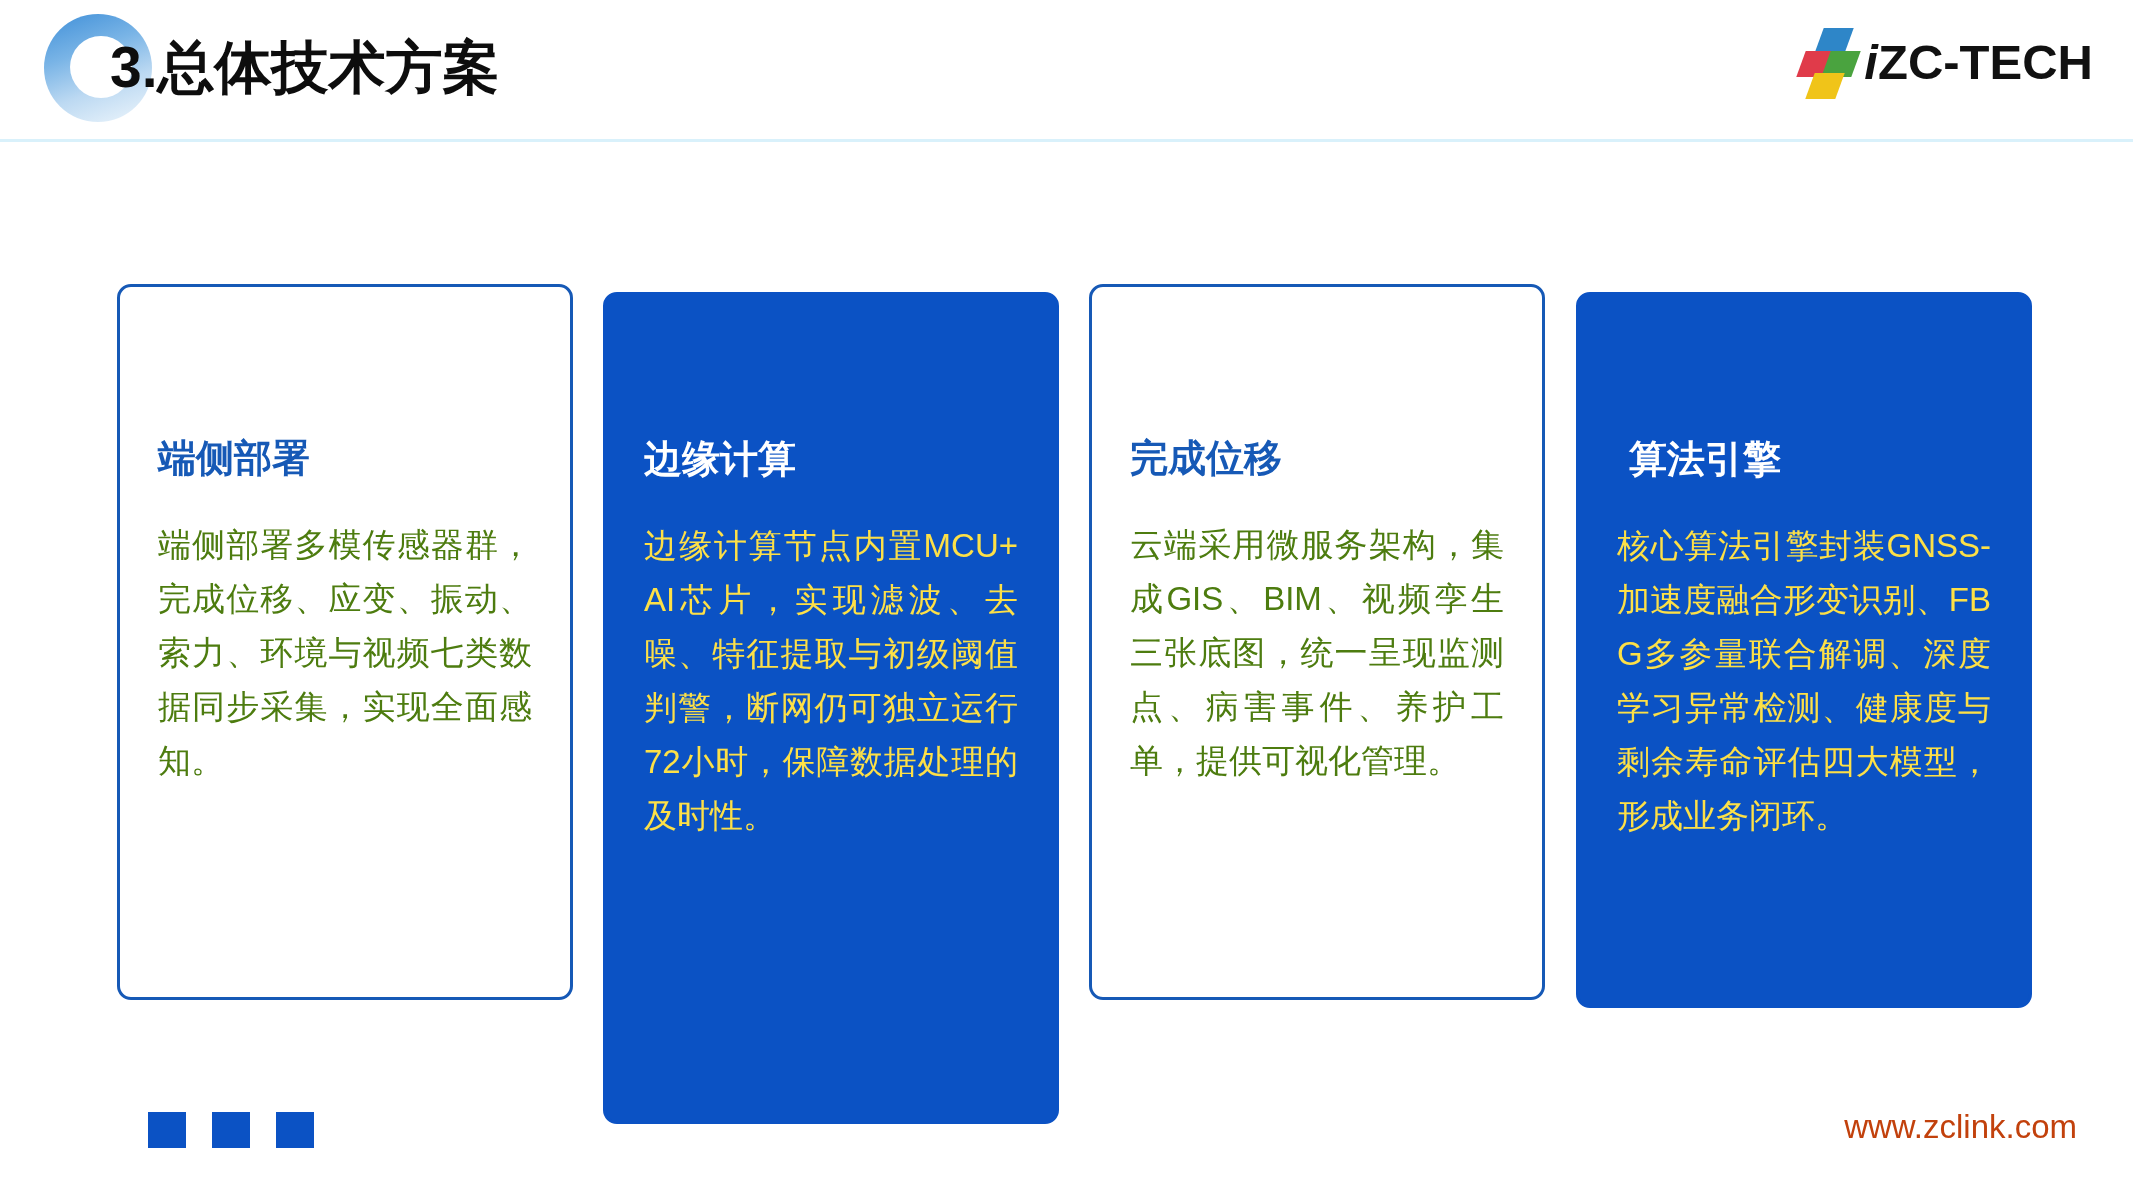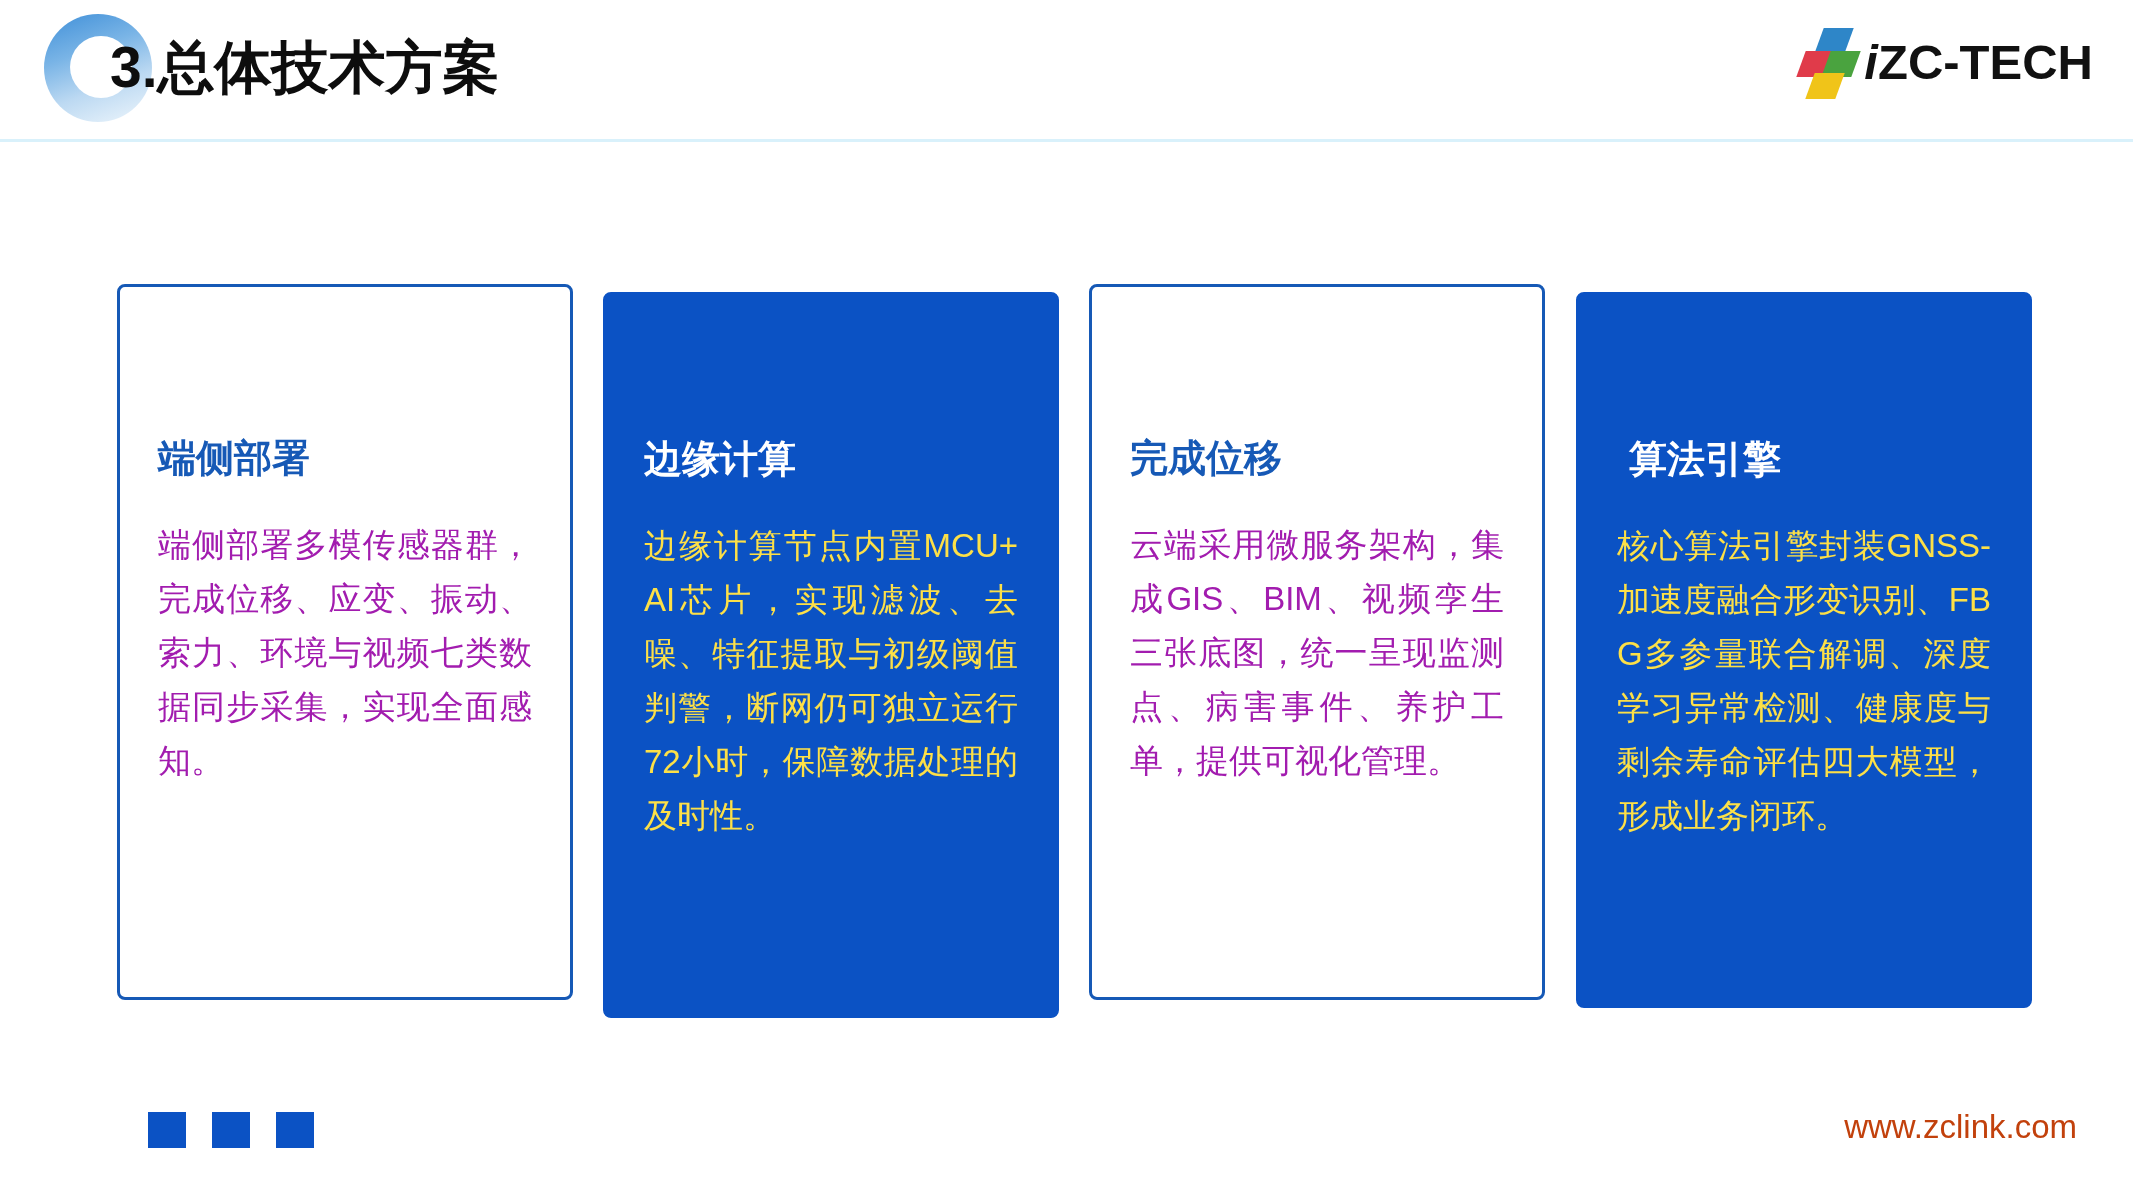--- a/index.html
+++ b/index.html
@@ -52,33 +52,33 @@
   .brand-name {
     font-size:49px; font-weight:bold; color:#111111; white-space:nowrap;
   }
   .brand-name .it { font-style:italic; }
 
   
   .cards { position:absolute; left:0; top:0; width:2133px; height:1200px; }
   .card {
     position:absolute;
     width:456px;
-    border-radius:8px;
+    border-radius:14px;
     padding:0 38px;
   }
   .card.light {
     background:#ffffff;
     border:3px solid #1659b6;
   }
   .card.dark {
     background:#0b52c4;
     border:3px solid #0b52c4;
   }
   .card.c1 { left:117px;  top:284px; height:716px; }
-  .card.c2 { left:603px;  top:292px; height:726px; }
+  .card.c2 { left:603px;  top:292px; height:832px; }
   .card.c3 { left:1089px; top:284px; height:716px; }
   .card.c4 { left:1576px; top:292px; height:716px; }
 
   .card-title {
     font-size:38px; font-weight:bold; line-height:48px;
     white-space:nowrap;
   }
   .card.c1 .card-title, .card.c3 .card-title { color:#1659b6; }
   .card.c2 .card-title, .card.c4 .card-title { color:#ffffff; }
 
@@ -86,21 +86,21 @@
   .card.c2 .card-title { margin-top:140px; }
   .card.c3 .card-title { margin-top:147px; }
   .card.c4 .card-title { margin-top:140px;margin-left:12px; }
 
   .card-body {
     margin-top:36px;
     font-size:33px; line-height:54px;
     text-align:justify; text-justify:inter-ideograph;
     word-break:break-all;
   }
-  .card.c1 .card-body, .card.c3 .card-body { color:#a21caf; }
+  .card.c1 .card-body, .card.c3 .card-body { color:#4d7c0f; }
   .card.c2 .card-body, .card.c4 .card-body { color:#fde047; }
 
   
   .dots { position:absolute; left:148px; top:1112px; display:flex; gap:26px; }
   .dots span { display:block; width:38px; height:36px; background:#0b52c4; }
   .site-url {
     position:absolute; right:56px; top:1108px;
     font-size:33px; color:#c2410c; white-space:nowrap;
   }
 </style>

